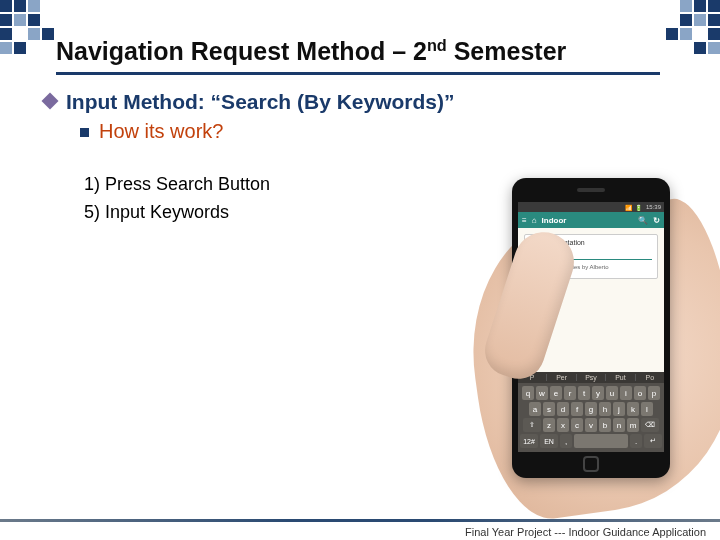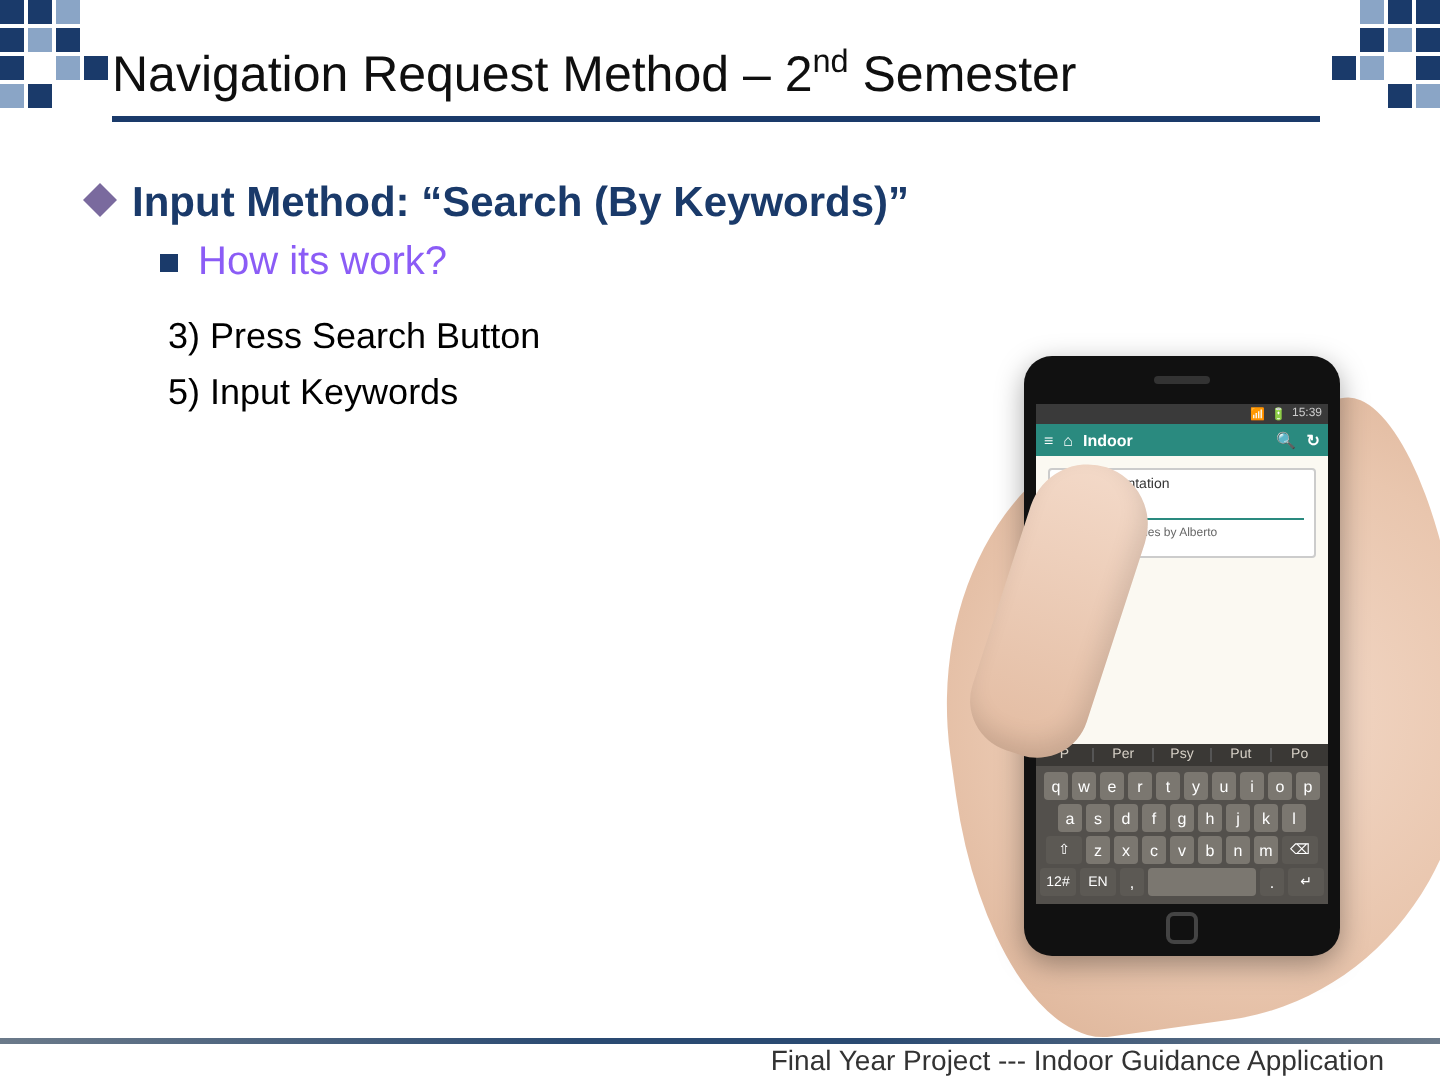--- a/index.html
+++ b/index.html
@@ -23,25 +23,25 @@
   }
   .deco-left { left: 0; }
   .deco-right { right: 0; }
   .sq { width: 12px; height: 12px; }
   .sq.dark { background: #1a3a6a; }
   .sq.med  { background: #8aa5c6; }
   .sq.empty { background: transparent; }
 
   .slide-title {
     position: absolute;
-    top: 22px;
+    top: 36px;
     left: 56px;
     right: 60px;
     font-size: 25px;
-    font-weight: normal;
+    font-weight: bold;
     color: #0f0f0f;
     border-bottom: 3px solid #1a3a6a;
     padding-bottom: 6px;
     white-space: nowrap;
   }
   .slide-title sup { font-size: 0.65em; vertical-align: super; }
 
   .content {
     position: absolute;
     top: 90px;
@@ -59,23 +59,23 @@
     display: inline-block;
     width: 12px; height: 12px;
     background: #7a6a9e;
     transform: rotate(45deg);
     margin-right: 10px;
     vertical-align: 2px;
   }
 
   .bullet-2 {
     font-size: 20px;
-    color: #8b5cf6;
+    color: #c2410c;
     margin-left: 36px;
-    margin-bottom: 12px;
+    margin-bottom: 28px;
   }
   .bullet-2 .square {
     display: inline-block;
     width: 9px; height: 9px;
     background: #1a3a6a;
     margin-right: 10px;
     vertical-align: 1px;
   }
 
   .steps {
@@ -238,22 +238,22 @@
     position: absolute;
     bottom: 18px;
     left: 0;
     right: 0;
     height: 3px;
     background: linear-gradient(to right,#6b7a8a,#2a4a72 40%,#2a4a72 60%,#6b7a8a);
   }
   .footer-text {
     position: absolute;
     bottom: 2px;
-    right: 28px;
-    font-size: 14px;
+    right: 14px;
+    font-size: 11px;
     color: #333;
   }
 </style>
 </head>
 <body>
 
 <div class="deco-left">
   <div class="sq dark"></div>
     <div class="sq dark"></div>
     <div class="sq med"></div>
@@ -295,21 +295,21 @@
 </h1>
 
 <div class="content">
   <div class="bullet-1">
     <span class="diamond"></span><span>Input Method: “Search (By Keywords)”</span>
   </div>
   <div class="bullet-2">
     <span class="square"></span><span>How its work?</span>
   </div>
   <div class="steps">
-    <div>3)   Press Search Button</div>
+    <div>1)   Press Search Button</div>
     <div>5)   Input Keywords</div>
   </div>
 </div>
 
 <div class="phone-wrap">
   <div class="hand"></div>
   <div class="phone">
     <div class="speaker"></div>
     <div class="screen">
       <div class="statusbar">

